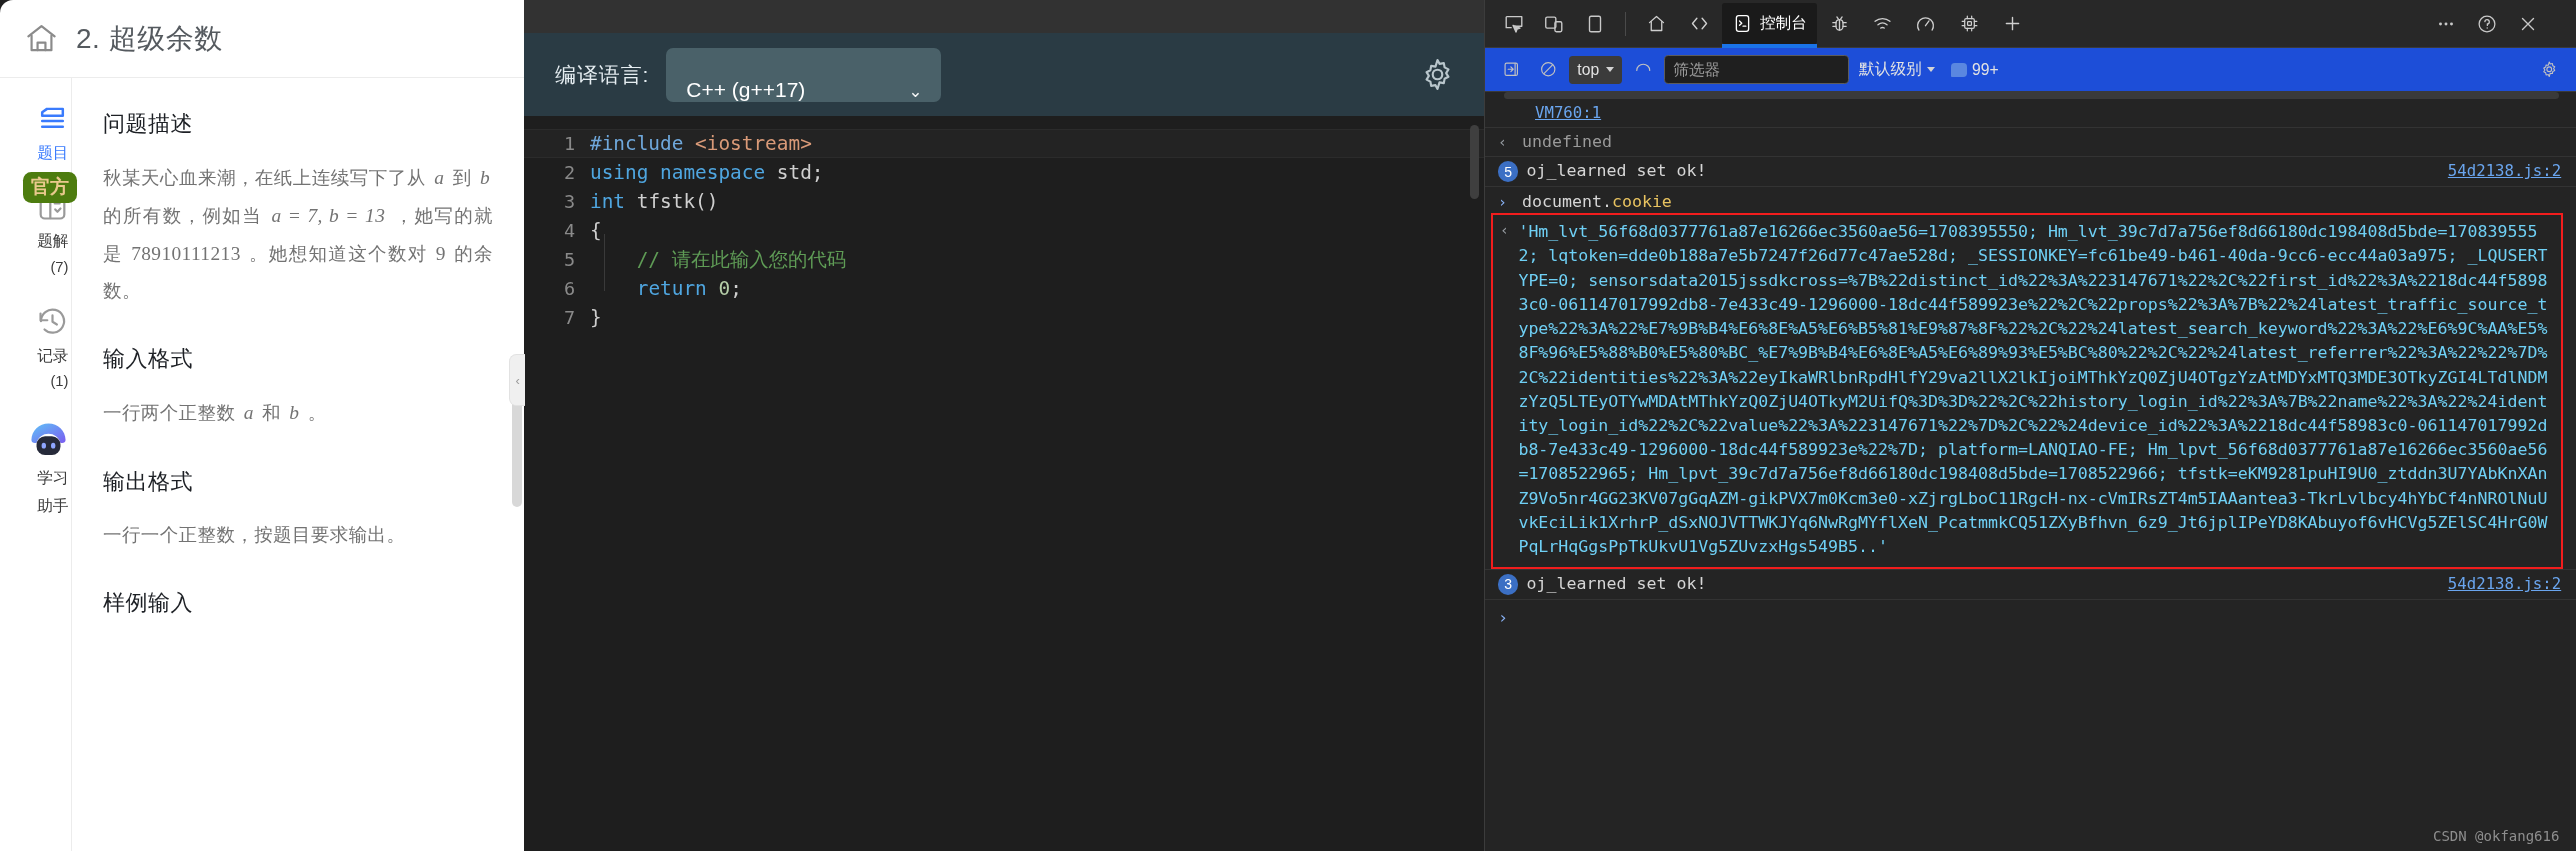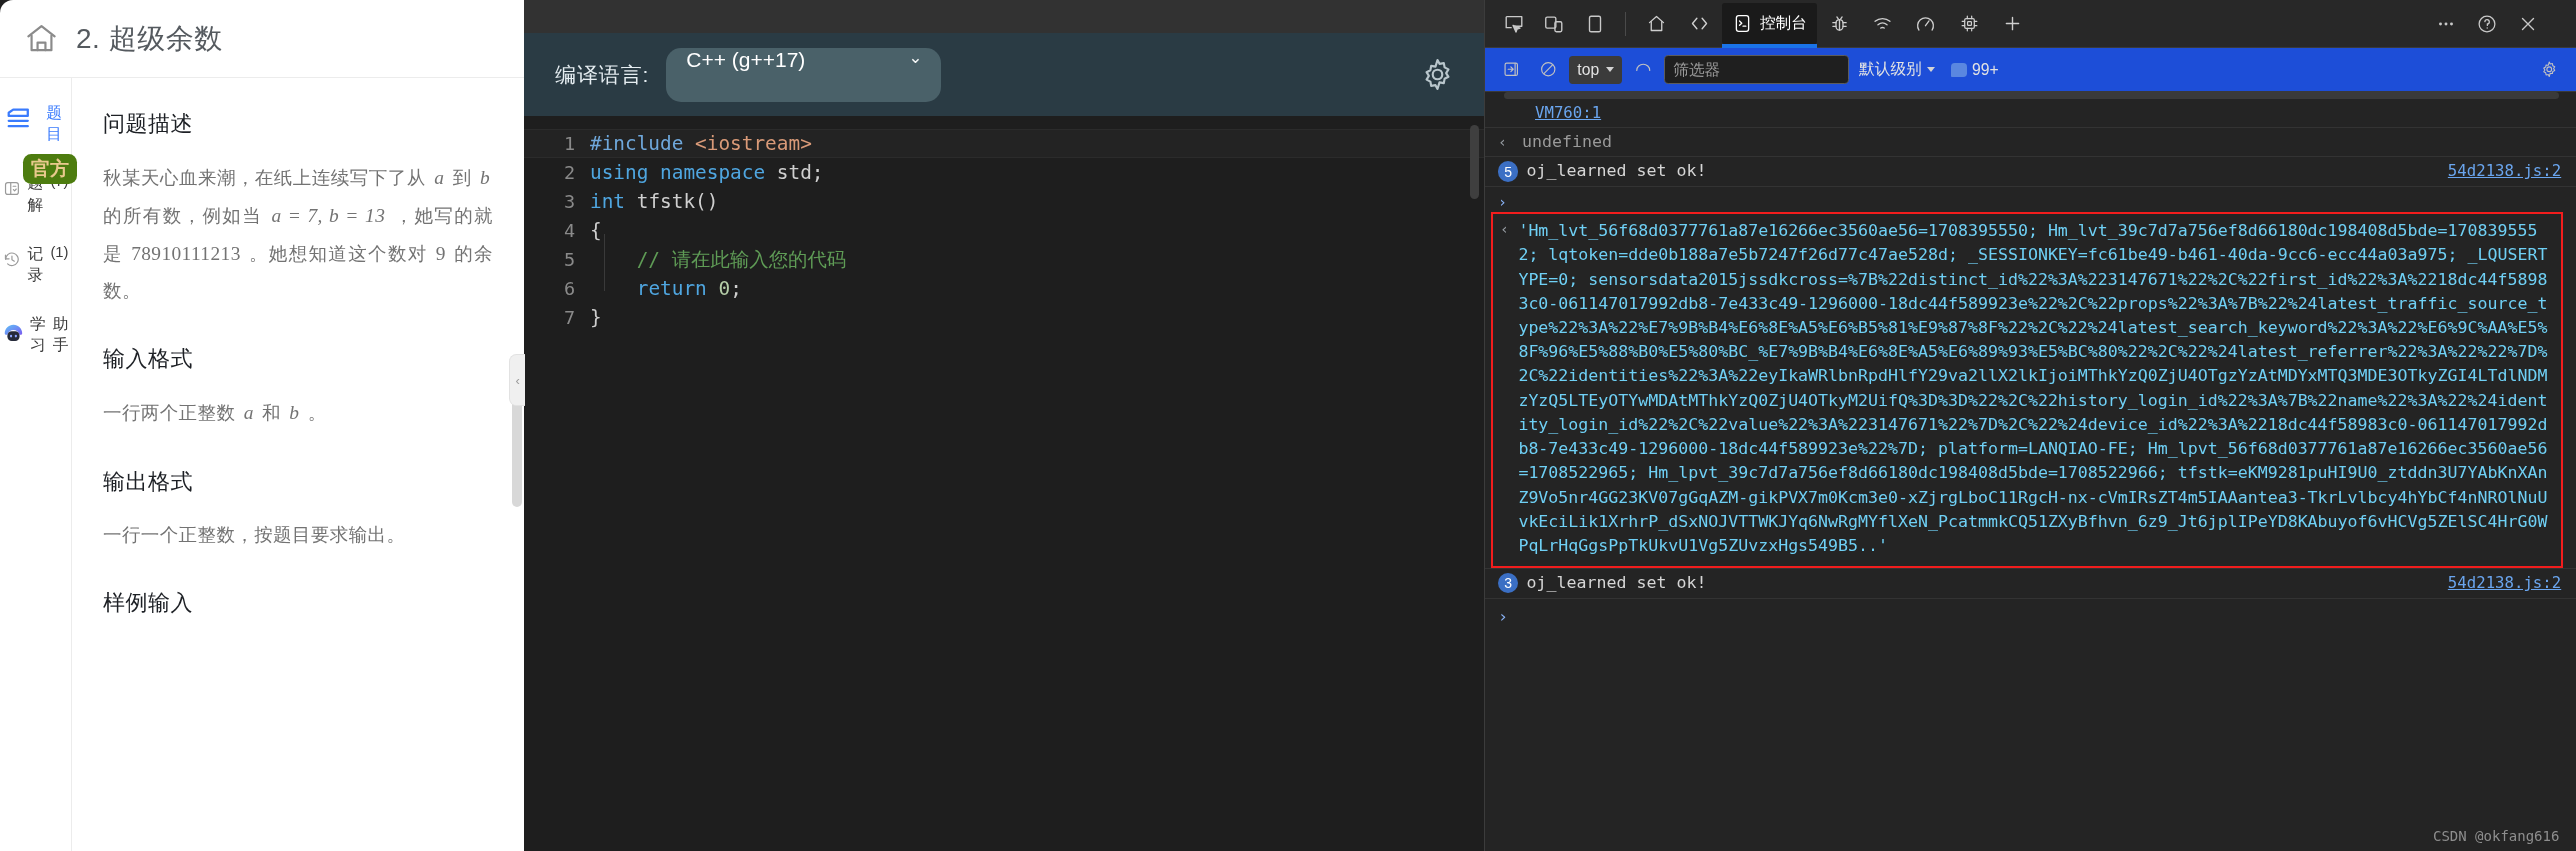--- a/index.html
+++ b/index.html
@@ -38,21 +38,21 @@
   
   .rail {
     width: 72px; flex: 0 0 72px;
     border-right: 0.9px solid #ececec;
     padding-top: 24px;
     display: flex; flex-direction: column; align-items: center;
     gap: 28px;
   }
   .rail-item {
     width: 66px;
-    display: flex; align-items: flex-start;
+    display: flex; flex-direction: column; align-items: flex-end;
     gap: 6.5px; cursor: pointer; position: relative;
   }
   .rail-ico { width: 33px; height: 33px; display: block; color: #9a9a9a; }
   .rail-ico svg { width: 100%; height: 100%; display: block; }
   .rail-label { font-size: 15.7px; color: #3c3c3c; line-height: 1.35; text-align: center; }
   .rail-sub { font-size: 14.8px; color: #3c3c3c; line-height: 1.3; }
   .rail-item.active .rail-ico { color: #3a7bfd; }
   .rail-item.active .rail-label { color: #3a7bfd; }
   .badge-official {
     position: absolute; top: -18.5px; left: 20.3px;
@@ -110,23 +110,23 @@
   }
   .editor-langbar {
     height: 83px; flex: 0 0 83px;
     background: #2a3b44;
     display: flex; align-items: center;
     padding: 0 28px 0 31px; gap: 16.6px;
   }
   .lang-label { color: #e6eef2; font-size: 21px; letter-spacing: 0.9px; }
   .lang-select {
     background: #4a6169; color: #ffffff;
-    border-radius: 15px; height: 54px;
+    border-radius: 7px; height: 54px;
     min-width: 275px;
-    display: flex; align-items: flex-start; justify-content: space-between;
+    display: flex; align-items: flex-end; justify-content: space-between;
     padding: 0 18.5px 0 20.3px;
     font-size: 21px; cursor: pointer;
   }
   .chev { font-size: 16.6px; opacity: .95; margin-left: 20.3px; }
   .gear-btn { margin-left: auto; width: 37px; height: 37px; color: #b9c6cc; cursor: pointer; }
   .gear-btn svg { width: 100%; height: 100%; }
 
   .code-area {
     flex: 1; background: #1e1e1e; position: relative;
     padding-top: 13px; overflow: hidden;
@@ -601,20 +601,21 @@
       </div>
 
       <div class="c-row">
         <span class="cnt-badge">5</span>
         <span class="c-txt">oj_learned set ok!</span>
         <span class="c-src">54d2138.js:2</span>
       </div>
 
       <div class="c-row" style="border-bottom:none;padding-bottom:1.8px;">
         <span class="c-gutter arrow-out">›</span>
+        <span class="c-txt"><span>document.</span><span class="c-prop">cookie</span></span>
       </div>
 
       <div class="cookie-block">
         <span class="c-gutter arrow-in" style="width:18.5px;flex:0 0 18.5px;">‹</span>
         <span class="cookie-str">'Hm_lvt_56f68d0377761a87e16266ec3560ae56=1708395550; Hm_lvt_39c7d7a756ef8d66180dc198408d5bde=1708395552; lqtoken=dde0b188a7e5b7247f26d77c47ae528d; _SESSIONKEY=fc61be49-b461-40da-9cc6-ecc44a03a975; _LQUSERTYPE=0; sensorsdata2015jssdkcross=%7B%22distinct_id%22%3A%223147671%22%2C%22first_id%22%3A%2218dc44f58983c0-061147017992db8-7e433c49-1296000-18dc44f589923e%22%2C%22props%22%3A%7B%22%24latest_traffic_source_type%22%3A%22%E7%9B%B4%E6%8E%A5%E6%B5%81%E9%87%8F%22%2C%22%24latest_search_keyword%22%3A%22%E6%9C%AA%E5%8F%96%E5%88%B0%E5%80%BC_%E7%9B%B4%E6%8E%A5%E6%89%93%E5%BC%80%22%2C%22%24latest_referrer%22%3A%22%22%7D%2C%22identities%22%3A%22eyIkaWRlbnRpdHlfY29va2llX2lkIjoiMThkYzQ0ZjU4OTgzYzAtMDYxMTQ3MDE3OTkyZGI4LTdlNDMzYzQ5LTEyOTYwMDAtMThkYzQ0ZjU4OTkyM2UifQ%3D%3D%22%2C%22history_login_id%22%3A%7B%22name%22%3A%22%24identity_login_id%22%2C%22value%22%3A%223147671%22%7D%2C%22%24device_id%22%3A%2218dc44f58983c0-061147017992db8-7e433c49-1296000-18dc44f589923e%22%7D; platform=LANQIAO-FE; Hm_lpvt_56f68d0377761a87e16266ec3560ae56=1708522965; Hm_lpvt_39c7d7a756ef8d66180dc198408d5bde=1708522966; tfstk=eKM9281puHI9U0_ztddn3U7YAbKnXAnZ9Vo5nr4GG23KV07gGqAZM-gikPVX7m0Kcm3e0-xZjrgLboC11RgcH-nx-cVmIRsZT4m5IAAantea3-TkrLvlbcy4hYbCf4nNROlNuUvkEciLik1XrhrP_dSxNOJVTTWKJYq6NwRgMYflXeN_PcatmmkCQ51ZXyBfhvn_6z9_Jt6jplIPeYD8KAbuyof6vHCVg5ZElSC4HrG0WPqLrHqGgsPpTkUkvU1Vg5ZUvzxHgs549B5..'</span>
       </div>
 
       <div class="c-row" style="border-top:0.9px solid #333;">
         <span class="cnt-badge">3</span>
         <span class="c-txt">oj_learned set ok!</span>

